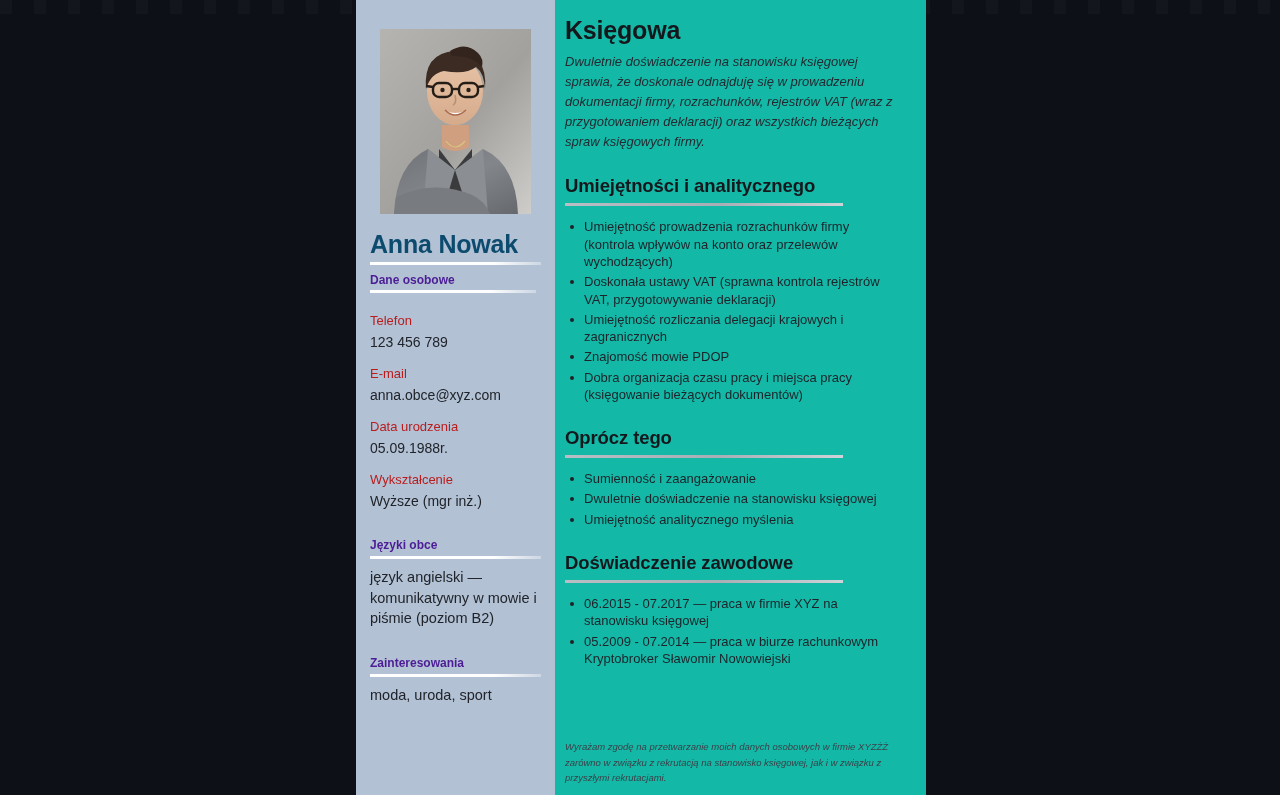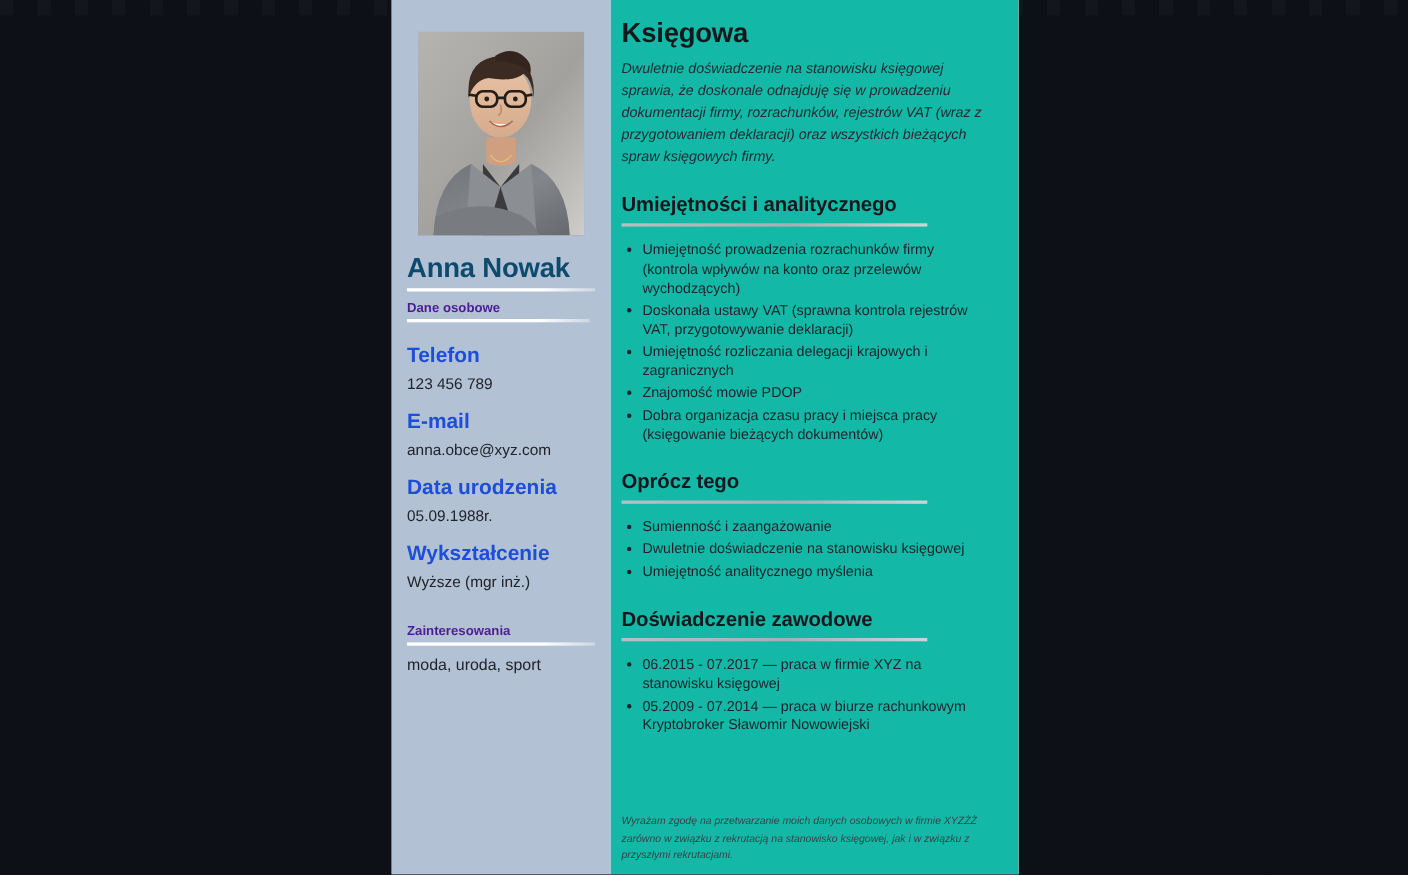--- a/index.html
+++ b/index.html
@@ -85,23 +85,23 @@
 
   .side-rule {
     height: 3px;
     background: linear-gradient(90deg, #ffffff 0%, #ffffff 72%, rgba(255,255,255,0.35) 100%);
     margin: 3px 0 0 0;
     width: 100%;
   }
   .side-rule.short { width: 97%; }
 
   .field-label {
-    font-size: 19px;
-    font-weight: bold;
-    color: #1d4ed8;
+    font-size: 13px;
+    font-weight: normal;
+    color: #b91c1c;
     margin: 14px 0 0 0;
   }
   .field-label.first { margin-top: 20px; }
 
   .field-value {
     font-size: 14px;
     color: #20242a;
     margin: 5px 0 0 0;
     line-height: 1.35;
   }
@@ -267,20 +267,25 @@
         <div class="field-label">E-mail</div>
         <div class="field-value">anna.obce@xyz.com</div>
 
         <div class="field-label">Data urodzenia</div>
         <div class="field-value">05.09.1988r.</div>
 
         <div class="field-label">Wykształcenie</div>
         <div class="field-value">Wyższe (mgr inż.)</div>
       </div>
 
+      <div class="side-block-gap">
+        <h2 class="side-h2">Języki obce</h2>
+        <div class="side-rule"></div>
+        <p class="side-text">język angielski — komunikatywny w mowie i piśmie (poziom B2)</p>
+      </div>
 
       <div class="side-block-gap">
         <h2 class="side-h2">Zainteresowania</h2>
         <div class="side-rule"></div>
         <p class="side-text">moda, uroda, sport</p>
       </div>
 
     </aside>
 
     <section id="main">

